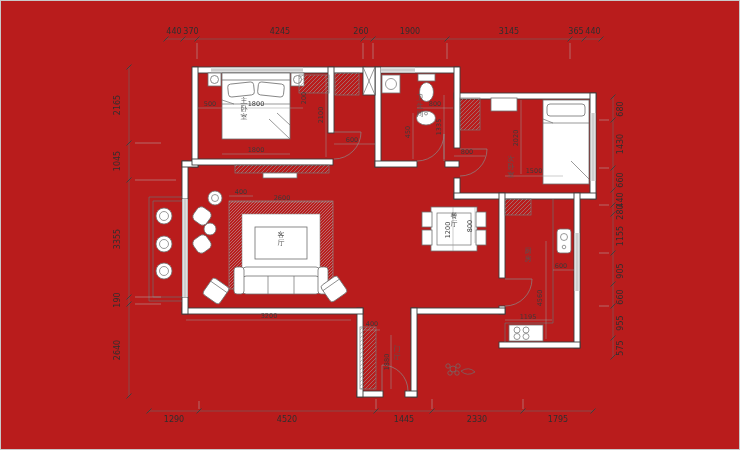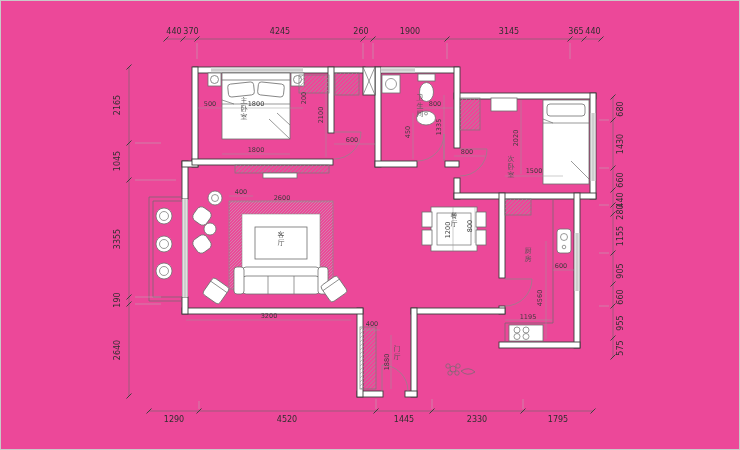--- a/index.html
+++ b/index.html
@@ -1,16 +1,16 @@
 <!DOCTYPE html>
 <html><head>
 <meta charset="utf-8">
 <style>
   html,body{margin:0;padding:0;background:#ffffff;}
-  #stage{width:740px;height:450px;position:relative;background:#ec4899;box-sizing:border-box;border:1px solid #c9c9c9;overflow:hidden;}
+  #stage{width:740px;height:450px;position:relative;background:#b91c1c;box-sizing:border-box;border:1px solid #c9c9c9;overflow:hidden;}
   svg{display:block;}
   .wall{fill:#ffffff;stroke:#3c3c3c;stroke-width:0.9;}
   .winbg{fill:#ffffff;stroke:none;}
   .win{stroke:#5a5a5a;stroke-width:0.6;fill:none;}
   .furn{fill:#ffffff;stroke:#6e6e6e;stroke-width:0.8;}
   .furn-line{stroke:#6e6e6e;stroke-width:0.7;fill:none;}
   .hatchrect{fill:url(#hatch);stroke:#7a7a7a;stroke-width:0.7;}
   .rug{fill:url(#hatch2);stroke:#8a8a8a;stroke-width:0.7;}
   .door{stroke:#8a8a8a;stroke-width:0.7;fill:none;}
   .chain{stroke:#6a6a6a;stroke-width:0.6;fill:none;}

